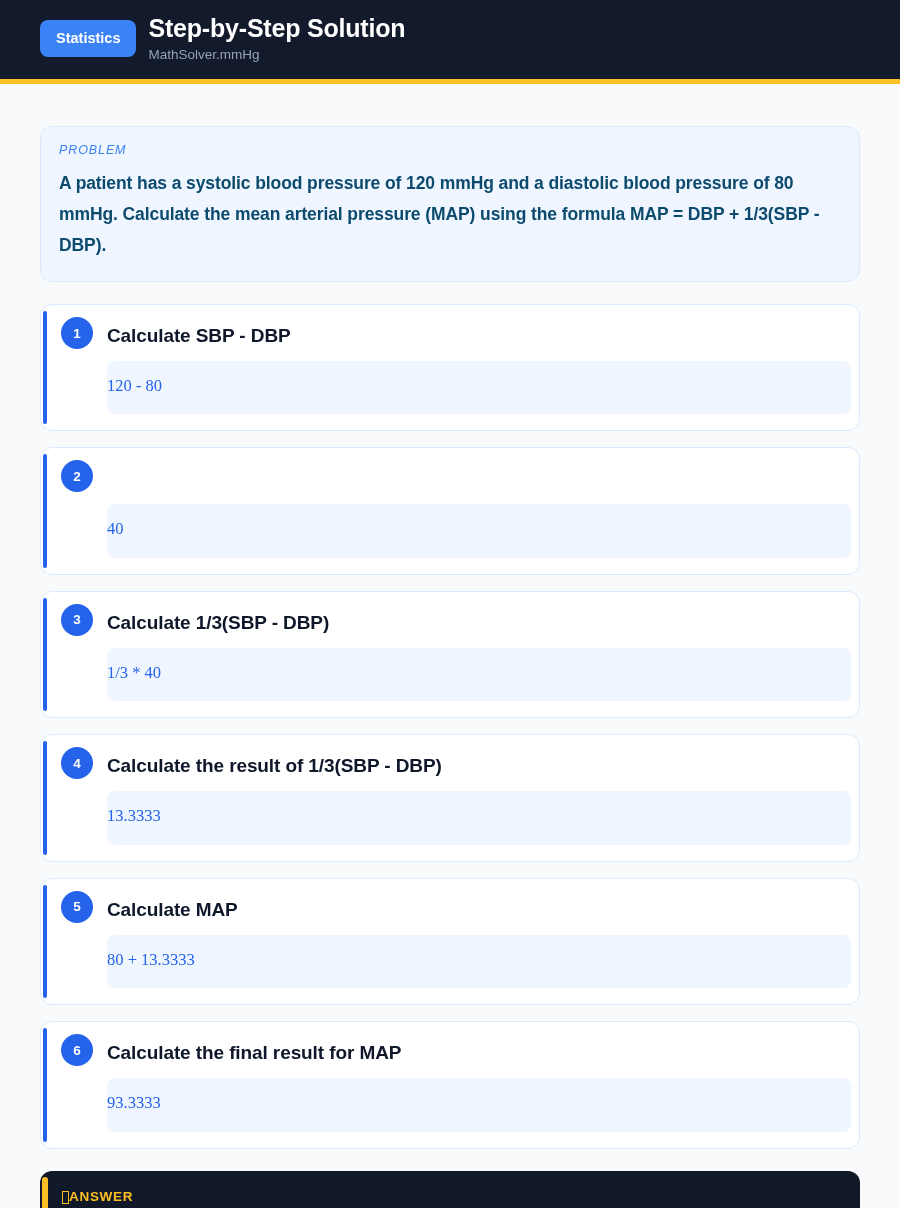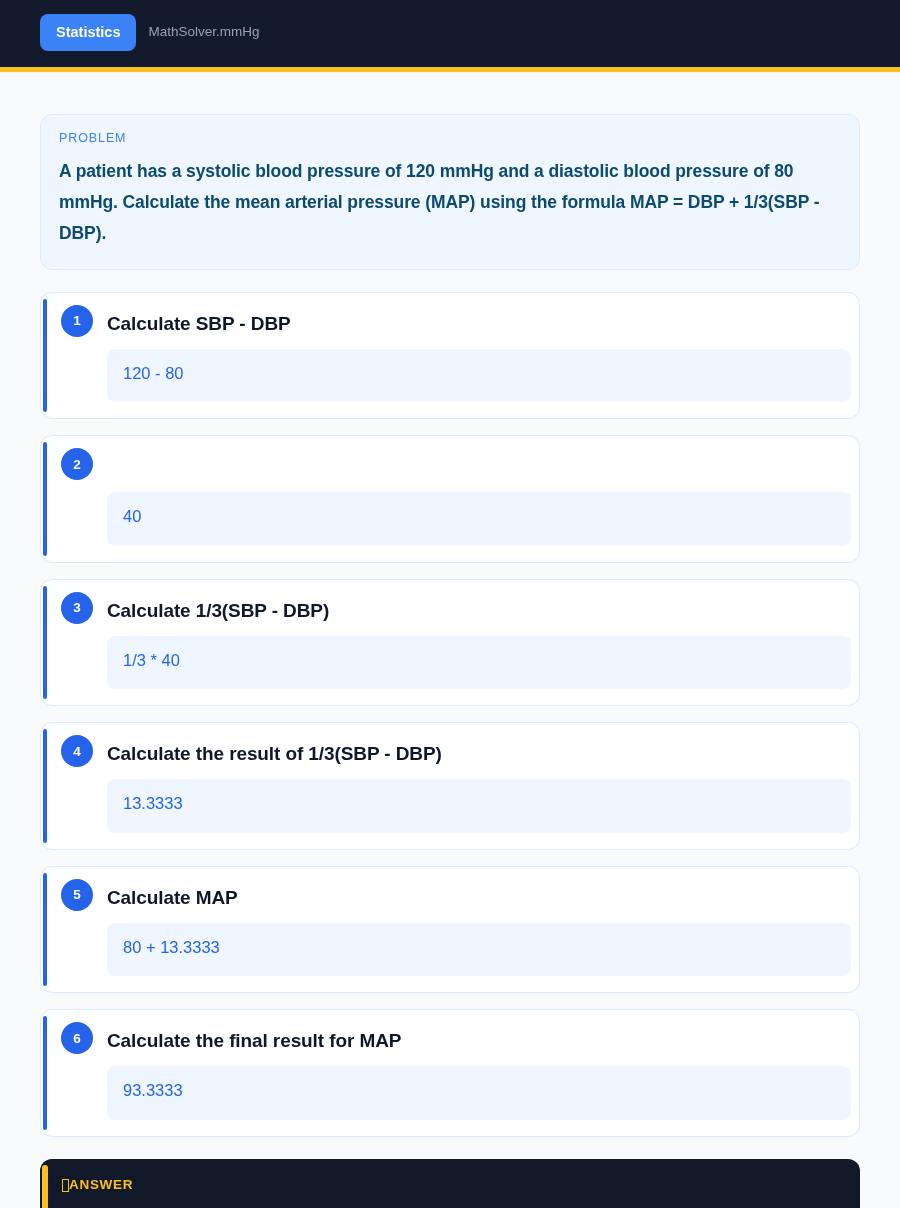--- a/index.html
+++ b/index.html
@@ -79,20 +79,21 @@
     border-radius: 12px;
     padding: 16px 18px 20px 18px;
     margin-bottom: 22px;
   }
 
   .problem-label {
     color: #3b82f6;
     font-size: 12.5px;
     letter-spacing: 0.9px;
     margin-bottom: 11px;
+    font-style: italic;
   }
 
   .problem-text {
     color: #0c4a6e;
     font-size: 17.5px;
     font-weight: bold;
     line-height: 1.78;
     letter-spacing: -0.1px;
   }
 
@@ -146,25 +147,26 @@
     color: #0f172a;
     line-height: 1.3;
     padding-top: 5px;
     letter-spacing: -0.1px;
   }
 
   .step-expr {
     margin: 12px 0 0 58px;
     background: #eff6ff;
     border-radius: 8px;
-    padding: 14px 16px 18px 16px;
+    padding: 14px 16px 18px 0;
     color: #2563eb;
     font-size: 16.5px;
     line-height: 1.3;
     min-height: 52px;
+    font-family: Liberation Serif, serif;
   }
 
   
   .answer-card {
     position: relative;
     background: #111827;
     border-radius: 12px;
     margin-top: 22px;
     margin-bottom: 34px;
     padding: 18px 20px 24px 20px;
@@ -203,20 +205,21 @@
   }
 </style>
 </head>
 <body>
 
 <div class="page">
 
   <div class="header">
     <div class="badge">Statistics</div>
     <div class="header-texts">
+      <div class="header-title">Step-by-Step Solution</div>
       <div class="header-sub">MathSolver.mmHg</div>
     </div>
   </div>
 
   <div class="main">
 
     <div class="problem-card">
       <div class="problem-label">PROBLEM</div>
       <div class="problem-text">A patient has a systolic blood pressure of 120 mmHg and a diastolic blood pressure of 80 mmHg. Calculate the mean arterial pressure (MAP) using the formula MAP = DBP + 1/3(SBP - DBP).</div>
     </div>

